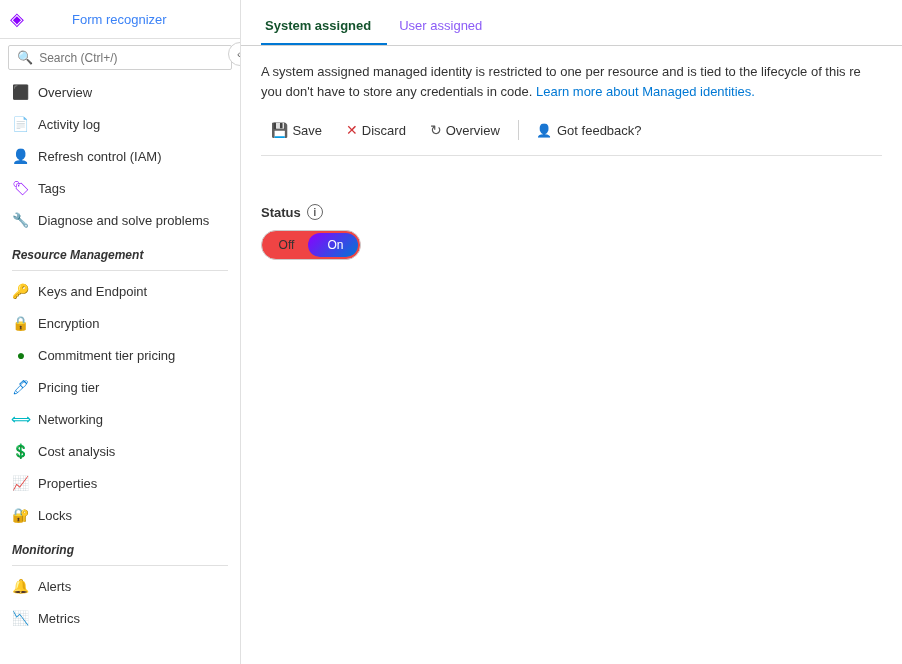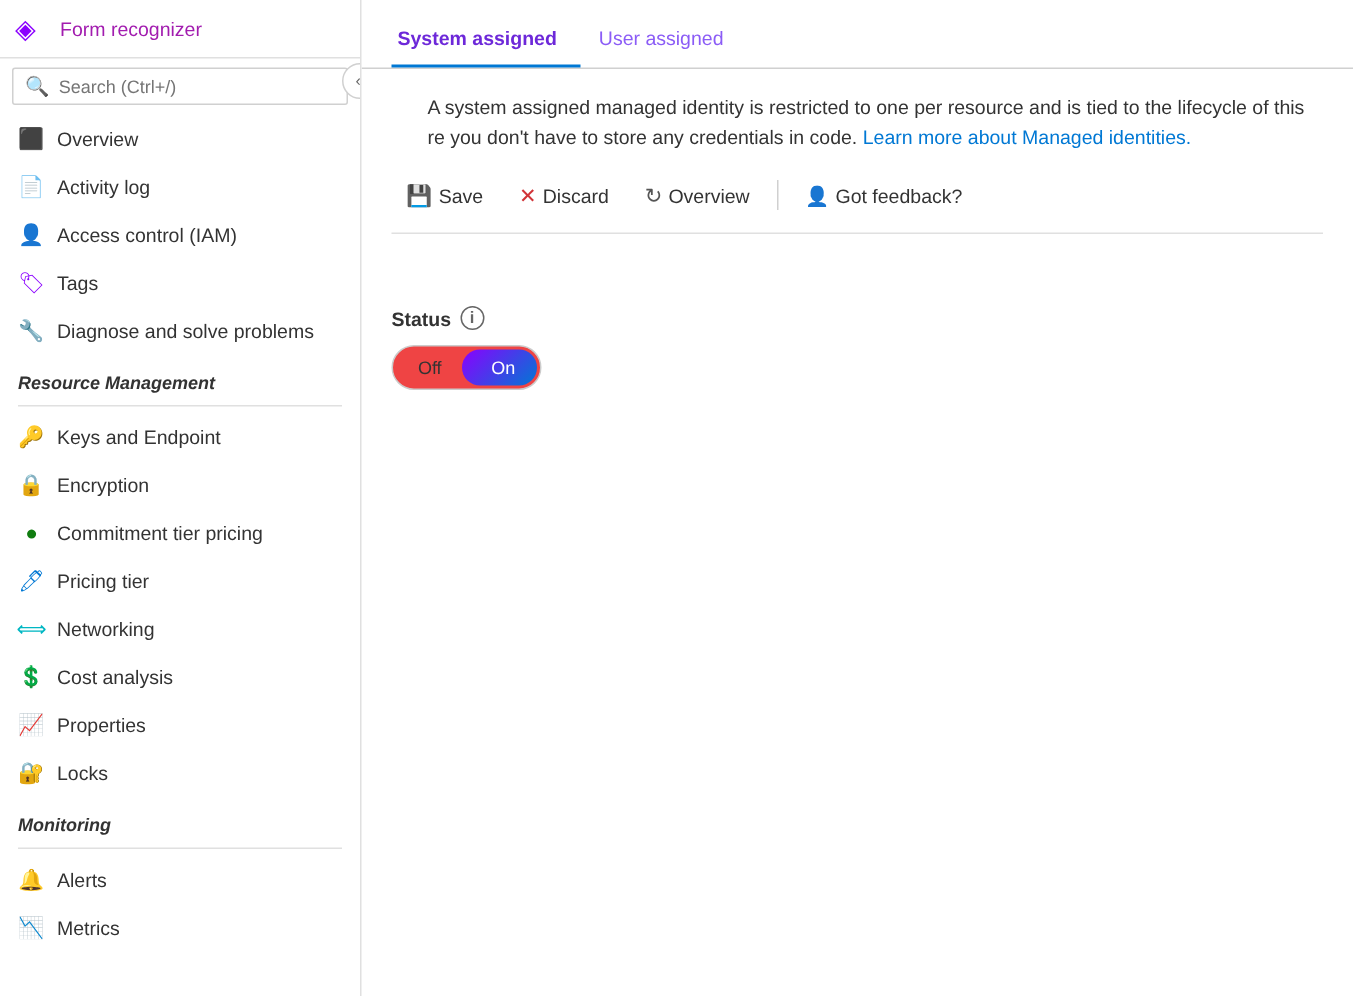--- a/index.html
+++ b/index.html
@@ -26,22 +26,23 @@
       gap: 8px;
     }
 
     .app-icon {
       width: 22px;
       height: 22px;
     }
 
     .app-title {
       font-size: 13px;
-      color: #a21caf;
+      color: #3b82f6;
       font-weight: 400;
+      margin-left: 32px;
     }
 
     .search-box {
       margin: 6px 8px;
       display: flex;
       align-items: center;
       border: 1px solid #d0d0d0;
       border-radius: 2px;
       padding: 4px 8px;
       gap: 6px;
@@ -134,38 +135,37 @@
     .tab {
       padding: 8px 16px 10px 4px;
       cursor: pointer;
       font-size: 13px;
       color: #8b5cf6;
       border-bottom: 2px solid transparent;
       margin-right: 8px;
     }
 
     .tab.active {
-      color: #6d28d9;
+      color: #14532d;
       border-bottom: 2px solid #0078d4;
       font-weight: 600;
     }
 
     .content-area {
       padding: 16px 20px;
       flex: 1;
       overflow-y: auto;
     }
 
     .description-text {
       font-size: 13px;
       color: #333;
       line-height: 1.5;
       margin-bottom: 16px;
       max-width: 620px;
-      margin-left: 24px;
     }
 
     .description-text a {
       color: #0078d4;
       text-decoration: none;
     }
 
     .toolbar {
       display: flex;
       align-items: center;
@@ -312,21 +312,21 @@
     <div class="nav-item">
       <span class="icon icon-blue">⬛</span>
       <span>Overview</span>
     </div>
     <div class="nav-item">
       <span class="icon icon-blue">📄</span>
       <span>Activity log</span>
     </div>
     <div class="nav-item">
       <span class="icon icon-blue">👤</span>
-      <span>Access control (IAM)</span>
+      <span>Refresh control (IAM)</span>
     </div>
     <div class="nav-item">
       <span class="icon icon-purple">🏷</span>
       <span>Tags</span>
     </div>
     <div class="nav-item">
       <span class="icon icon-gray">🔧</span>
       <span>Diagnose and solve problems</span>
     </div>
   </div>

